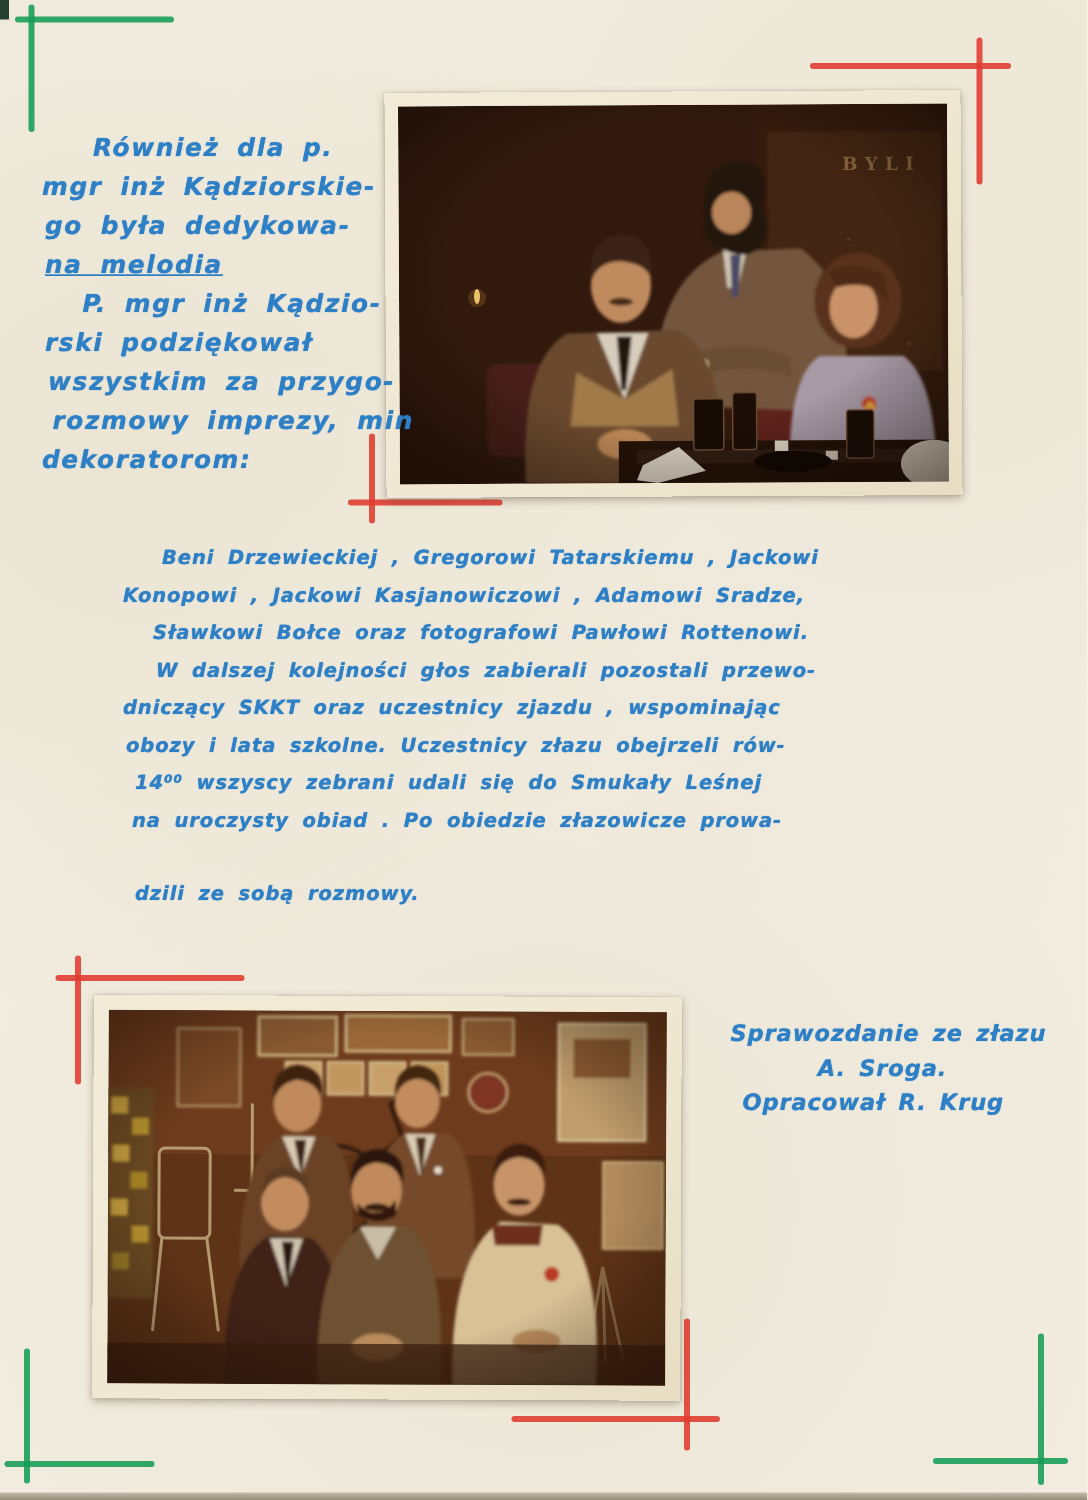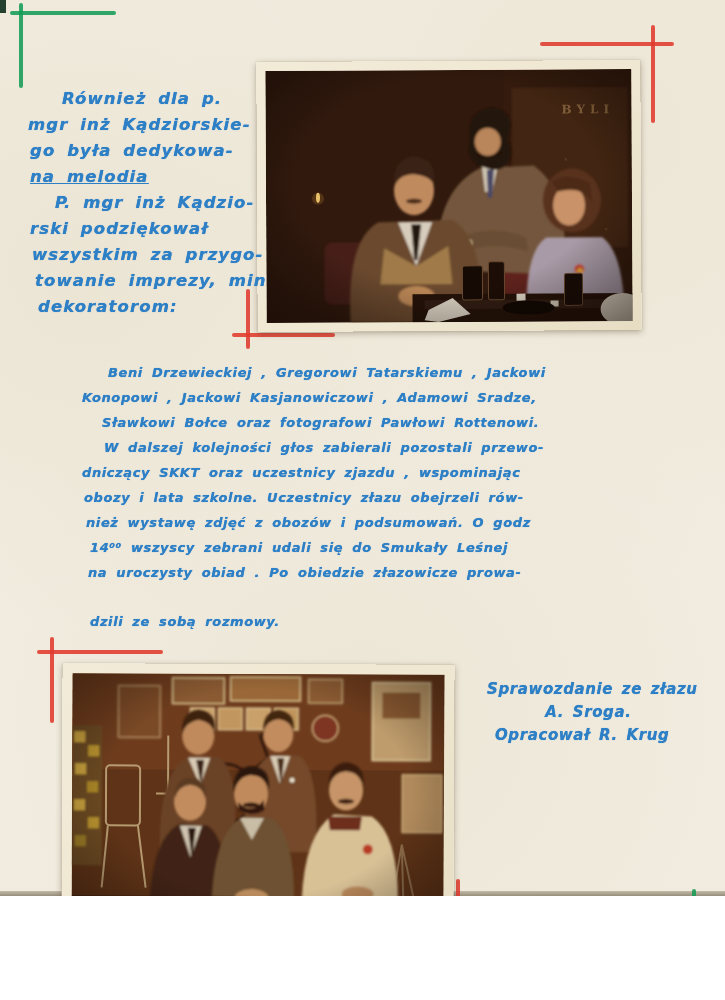--- a/index.html
+++ b/index.html
@@ -1,21 +1,21 @@
 <!DOCTYPE html>
 <html style="--paper: #f1ecdf; --ink: #2d7fc6; --mark-red: #e03a2e; --mark-green: #159c57; --print-border: #efe7d1; --photo-top-bg: #31190d; --photo-bottom-bg: #5e3317;"><head>
 <meta charset="utf-8">
 <style>
   :root{
     --paper:#f1ecdf; --ink:#2d7fc6; --mark-red:#e03a2e; --mark-green:#159c57;
     --print-border:#efe7d1;
   }
   html,body{margin:0;padding:0;}
   .page{
-    position:relative; width:725px; height:896px; overflow:hidden;
+    position:relative; width:725px; height:1000px; overflow:hidden;
     background:
       radial-gradient(circle at 12% 30%, rgba(210,195,160,.18), transparent 40%),
       radial-gradient(circle at 85% 15%, rgba(215,200,170,.15), transparent 45%),
       radial-gradient(circle at 50% 80%, rgba(205,190,158,.12), transparent 50%),
       var(--paper);
     font-family:"DejaVu Sans", sans-serif;
   }
   
   .hw-block{position:absolute;}
   .hw-line{
@@ -256,32 +256,31 @@
   </div>
 
   <div class="hw-block blk-top" style="left:28px;top:86px;">
     <div class="hw-line" style="margin-left:34px;">Również dla p.</div>
     <div class="hw-line">mgr inż Kądziorskie-</div>
     <div class="hw-line" style="margin-left:2px;">go była dedykowa-</div>
     <div class="hw-line" style="margin-left:2px;text-decoration:underline;">na melodia</div>
     <div class="hw-line" style="margin-left:27px;">P. mgr inż Kądzio-</div>
     <div class="hw-line" style="margin-left:2px;font-style:italic;">rski podziękował</div>
     <div class="hw-line" style="margin-left:4px;">wszystkim za przygo-</div>
-    <div class="hw-line" style="margin-left:7px;">towanie imprezy, min</div>
-    <div class="hw-line" style="margin-left:10px;">dekoratorom:</div>
+    <div class="hw-line" style="margin-left:7px;">rozmowy imprezy, min</div>
+    <div class="hw-line" style="">dekoratorom:</div>
   </div>
 
   <div class="hw-block blk-mid" style="left:82px;top:360px;">
     <div class="hw-line" style="margin-left:26px;">Beni Drzewieckiej , Gregorowi Tatarskiemu , Jackowi</div>
     <div class="hw-line">Konopowi , Jackowi Kasjanowiczowi , Adamowi Sradze,</div>
     <div class="hw-line" style="margin-left:20px;">Sławkowi Bołce oraz fotografowi Pawłowi Rottenowi.</div>
     <div class="hw-line" style="margin-left:22px;">W dalszej kolejności głos zabierali pozostali przewo-</div>
     <div class="hw-line">dniczący SKKT oraz uczestnicy zjazdu , wspominając</div>
     <div class="hw-line" style="margin-left:2px;">obozy i lata szkolne. Uczestnicy złazu obejrzeli rów-</div>
-    <div class="hw-line" style="margin-left:4px;">nież wystawę zdjęć z obozów i podsumowań. O godz</div>
     <div class="hw-line" style="margin-left:8px;">14⁰⁰ wszyscy zebrani udali się do Smukały Leśnej</div>
     <div class="hw-line" style="margin-left:6px;">na uroczysty obiad . Po obiedzie złazowicze prowa-</div>
     <div class="hw-line" style="margin-left:8px;margin-top:24px;">dzili ze sobą rozmowy.</div>
   </div>
 
   <div class="hw-block blk-bot" style="left:477px;top:678px;">
     <div class="hw-line" style="margin-left:10px;">Sprawozdanie ze złazu</div>
     <div class="hw-line" style="margin-left:2px;text-align:center;">A. Sroga.</div>
     <div class="hw-line" style="margin-left:18px;">Opracował R. Krug</div>
   </div>

